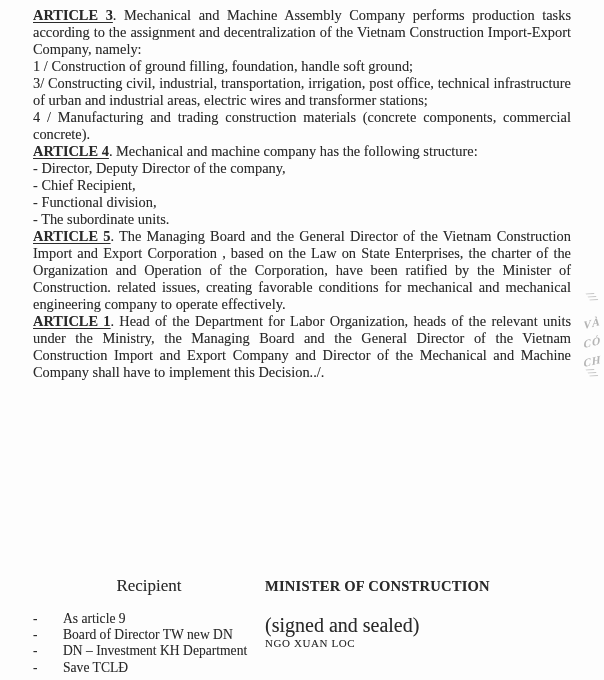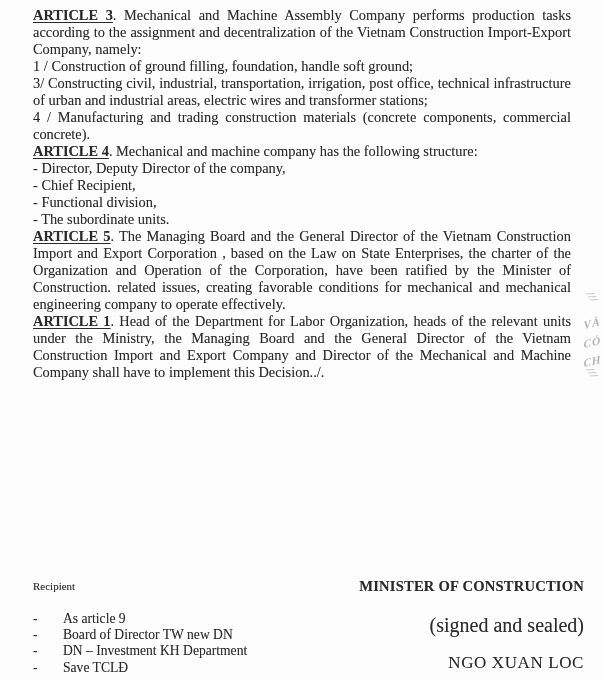--- a/index.html
+++ b/index.html
@@ -30,28 +30,28 @@
     text-underline-offset: 2px;
   }
   .footer {
     position: absolute;
     left: 33px;
     top: 576px;
     width: 551px;
     display: flex;
   }
   .recipient-col { width: 232px; flex: none; }
-  .recipient-label { font-size: 11px; line-height: 20px; }
+  .recipient-label { font-size: 17px; line-height: 20px; text-align: center; }
   .recipient-list { margin-top: 15px; font-size: 13.6px; line-height: 16.2px; }
   .recipient-item { display: flex; }
   .bullet-dash { width: 30px; flex: none; }
-  .signature-col { flex: 1; text-align: right; }
+  .signature-col { flex: 1; text-align: left; }
   .signature-title { font-weight: 700; font-size: 14.6px; letter-spacing: 0.2px; line-height: 20px; }
   .signature-note { margin-top: 18px; font-size: 20px; }
-  .signature-name { margin-top: 16px; font-size: 17px; letter-spacing: 0.6px; }
+  .signature-name { font-size: 11px; letter-spacing: 0.6px; }
   .edge-marks {
     position: absolute;
     left: 583px;
     top: 294px;
     width: 26px;
     color: #a8a8a8;
     font-size: 11px;
     font-weight: 700;
     text-shadow: none;
     line-height: 19px;

